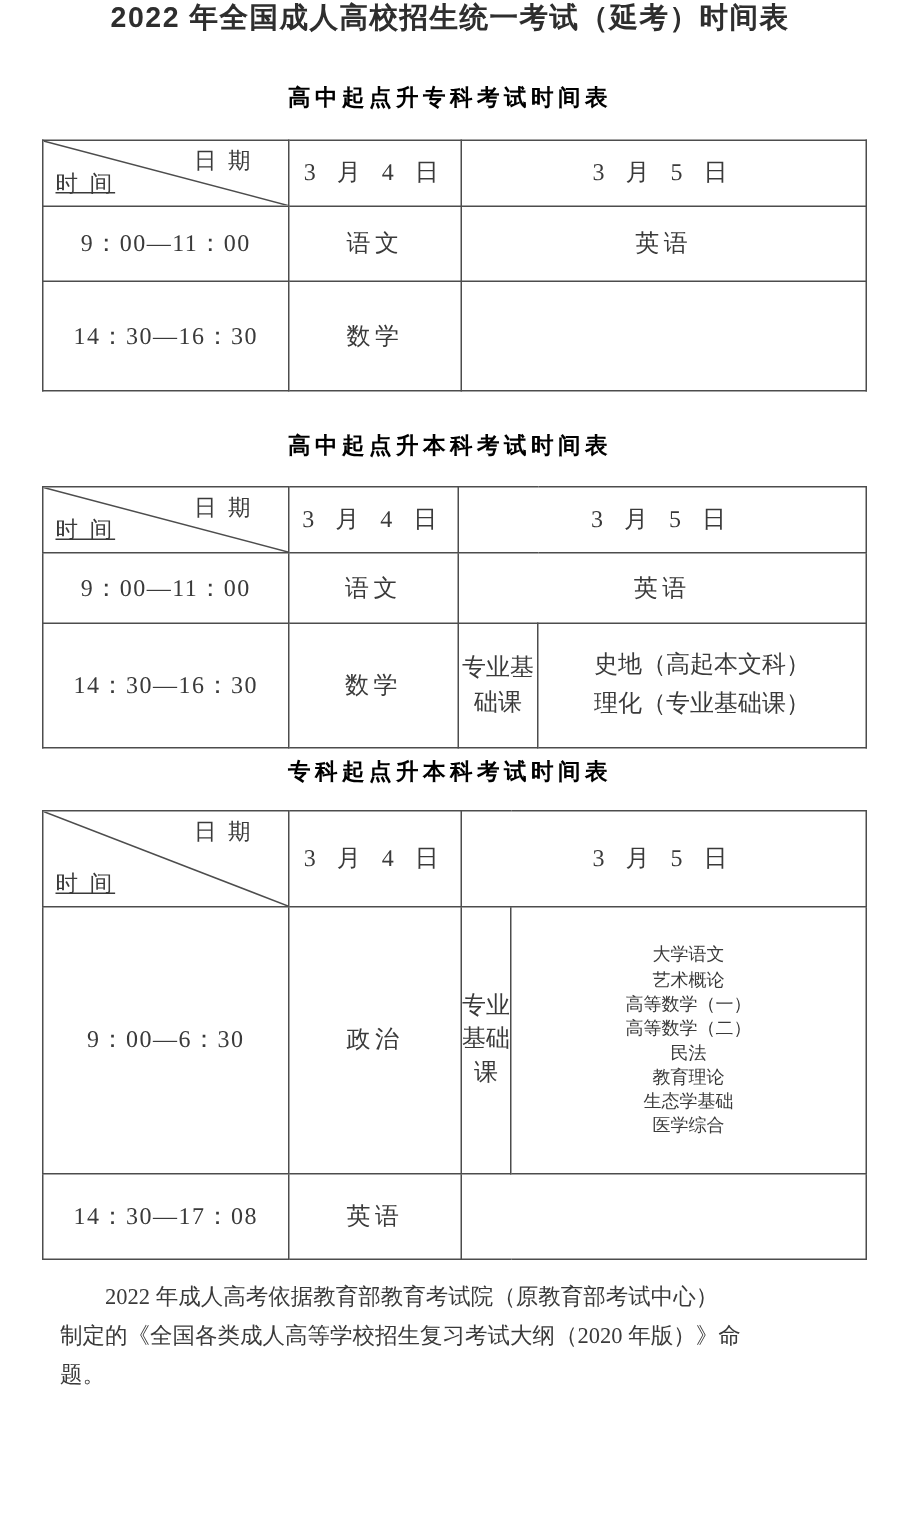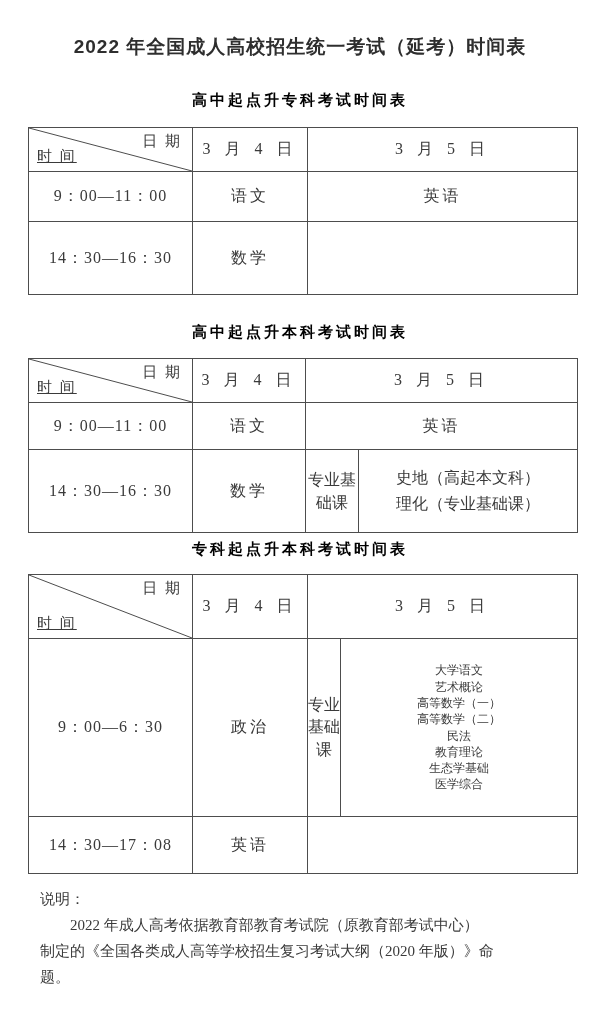--- a/index.html
+++ b/index.html
@@ -8,21 +8,20 @@
     background: #ffffff;
   }
   body {
     width: 600px;
     height: 1020px;
     overflow: hidden;
     color: #333333;
     font-family: "Liberation Serif", "DejaVu Serif", serif;
   }
   .page {
-    padding-top: 34px;
   }
   .main-title {
     margin: 0;
     text-align: center;
     font-family: "Liberation Sans", "DejaVu Sans", sans-serif;
     font-size: 19px;
     font-weight: bold;
     letter-spacing: 1px;
     line-height: 26px;
     color: #2e2e2e;
@@ -75,21 +74,21 @@
     padding: 0;
   }
   .corner svg.diag {
     position: absolute;
     top: 0; left: 0;
     width: 100%; height: 100%;
     display: block;
   }
   .corner .lbl-date {
     position: absolute;
-    top: 4px; right: 10px;
+    top: 4px; right: 23px;
     font-size: 15px;
     letter-spacing: 2px;
   }
   .corner .lbl-time {
     position: absolute;
     bottom: 5px; left: 8px;
     font-size: 15px;
     letter-spacing: 2px;
     text-decoration: underline;
   }
@@ -237,19 +236,18 @@
       </tr>
       <tr class="r2">
         <td class="time">14：30—17：08</td>
         <td class="subj">英语</td>
         <td class="subj" colspan="2"></td>
       </tr>
     </tbody>
   </table>
 
   <div class="note">
-    <p class="note-label">说明：</p>
     <p class="note-body">2022 年成人高考依据教育部教育考试院（原教育部考试中心）
 制定的《全国各类成人高等学校招生复习考试大纲（2020 年版）》命
 题。</p>
   </div>
 
 </div>
 
 </body></html>

